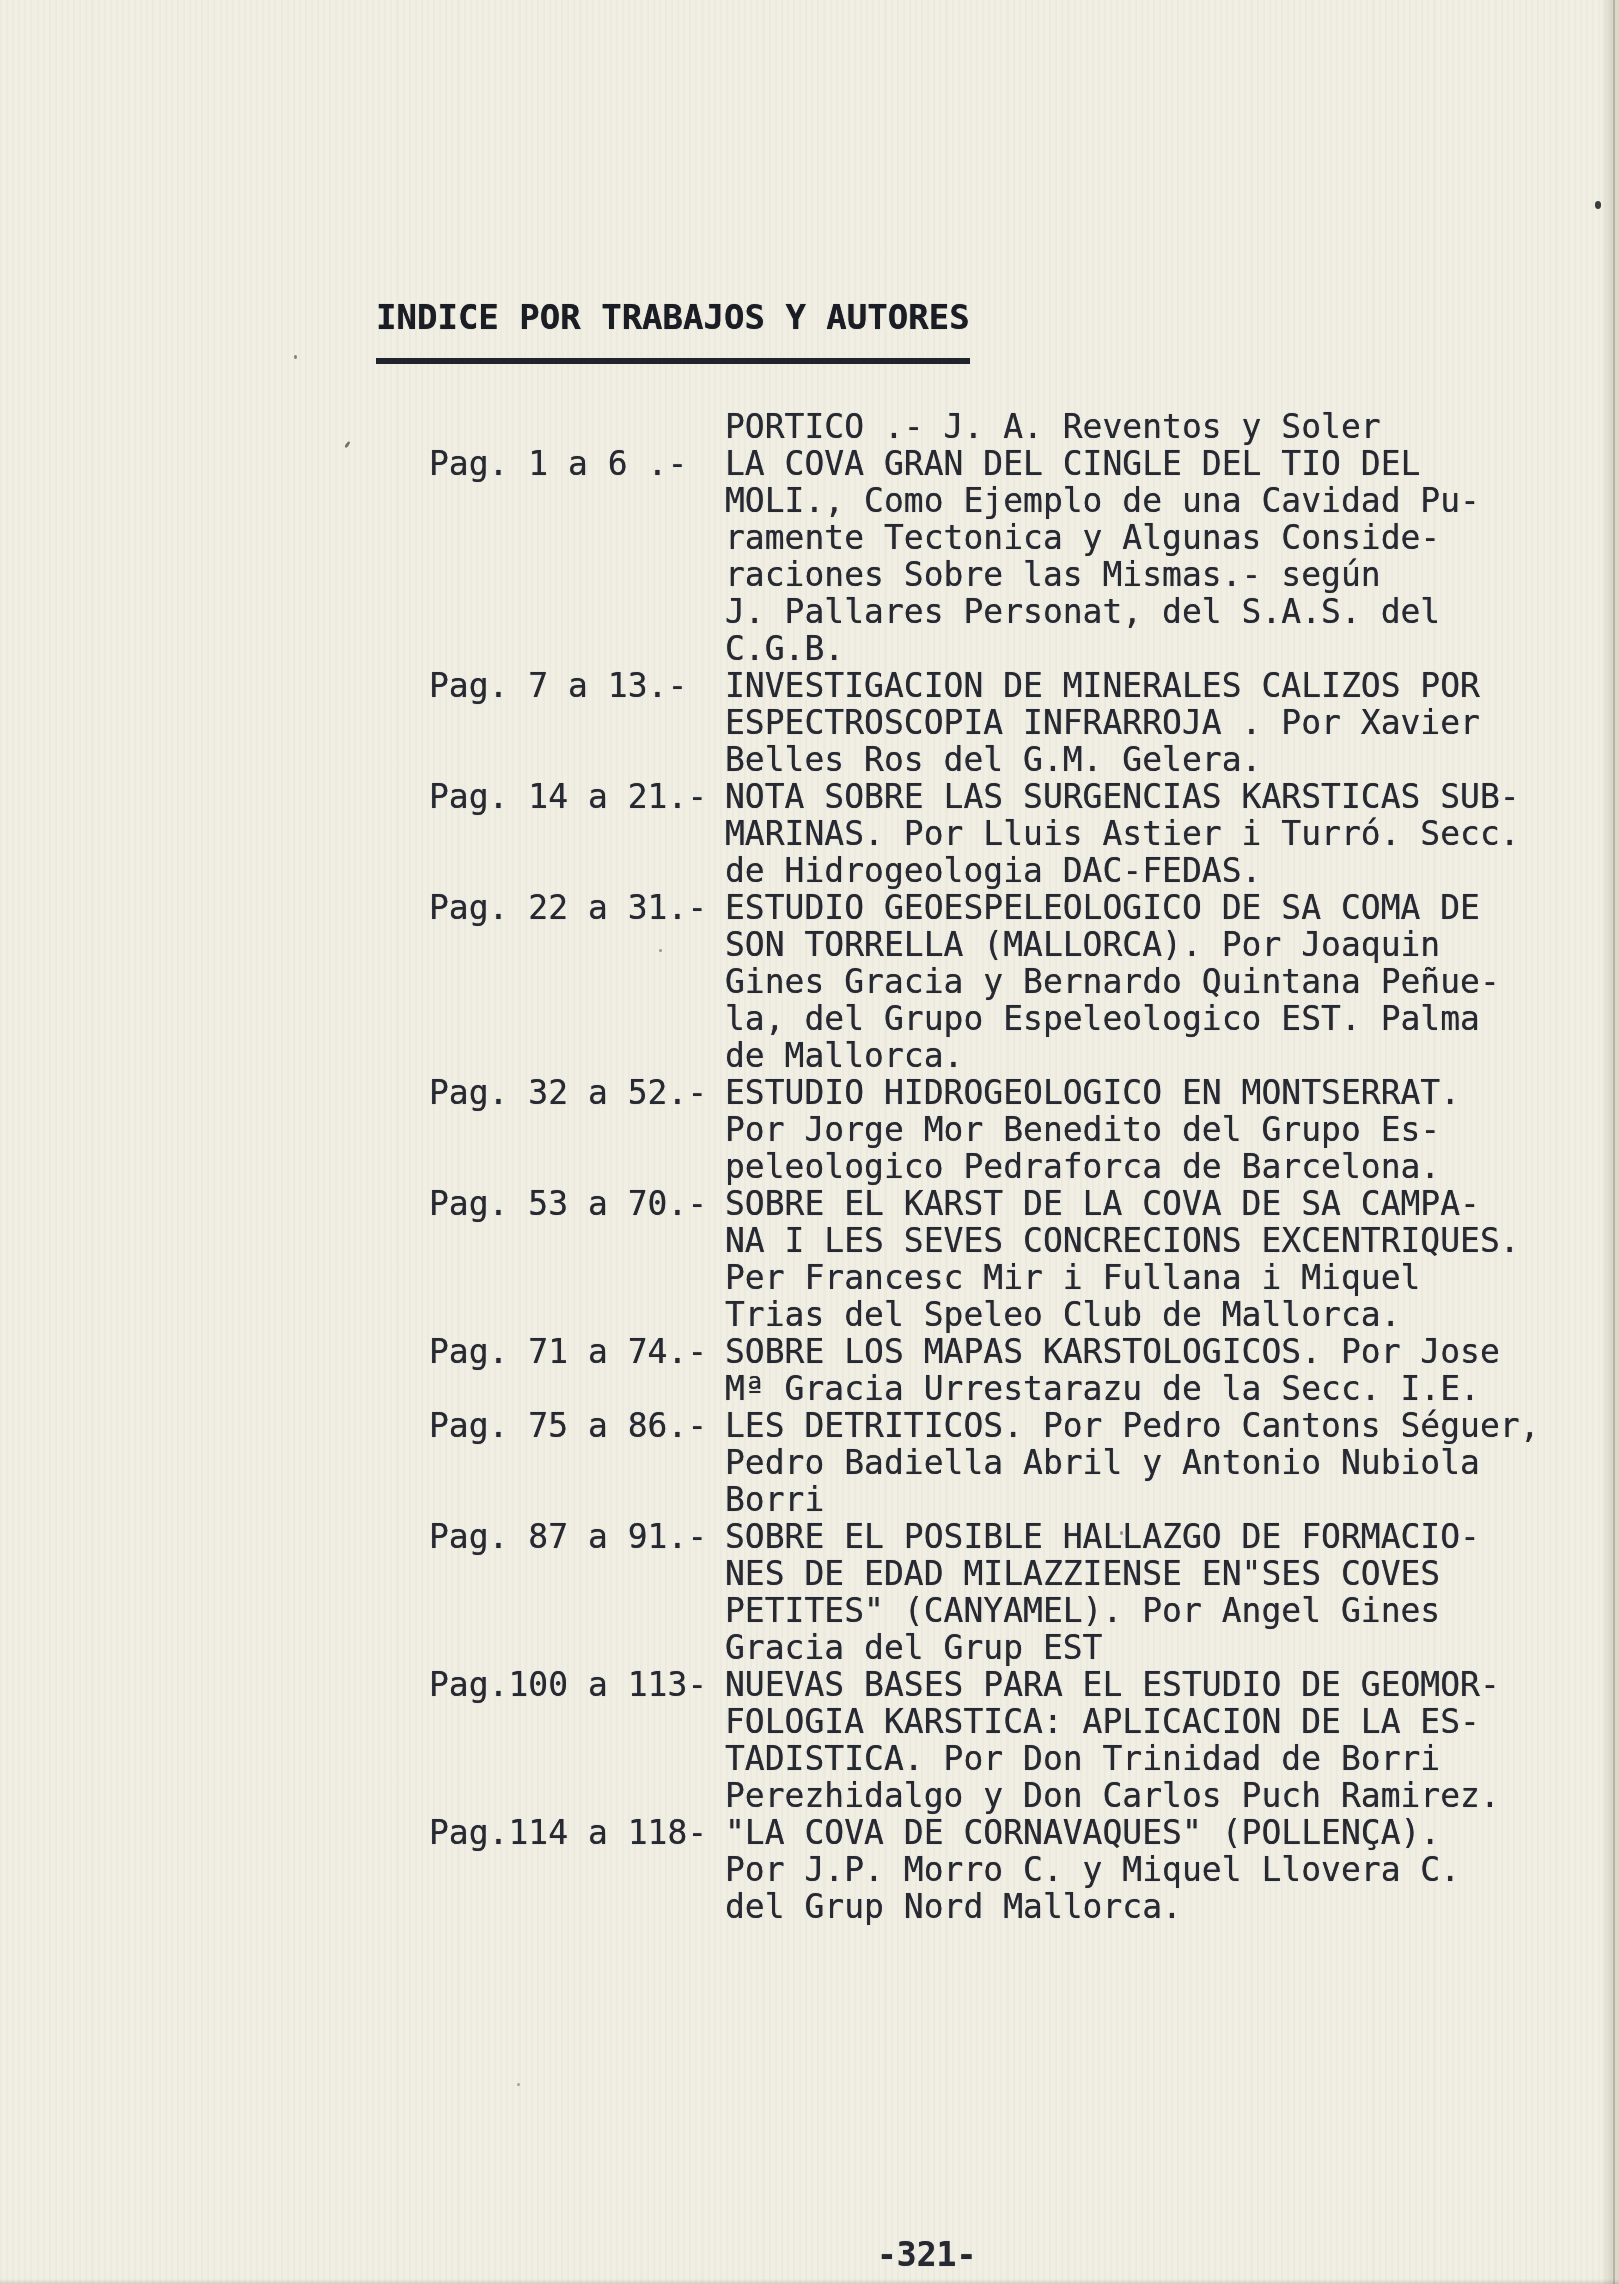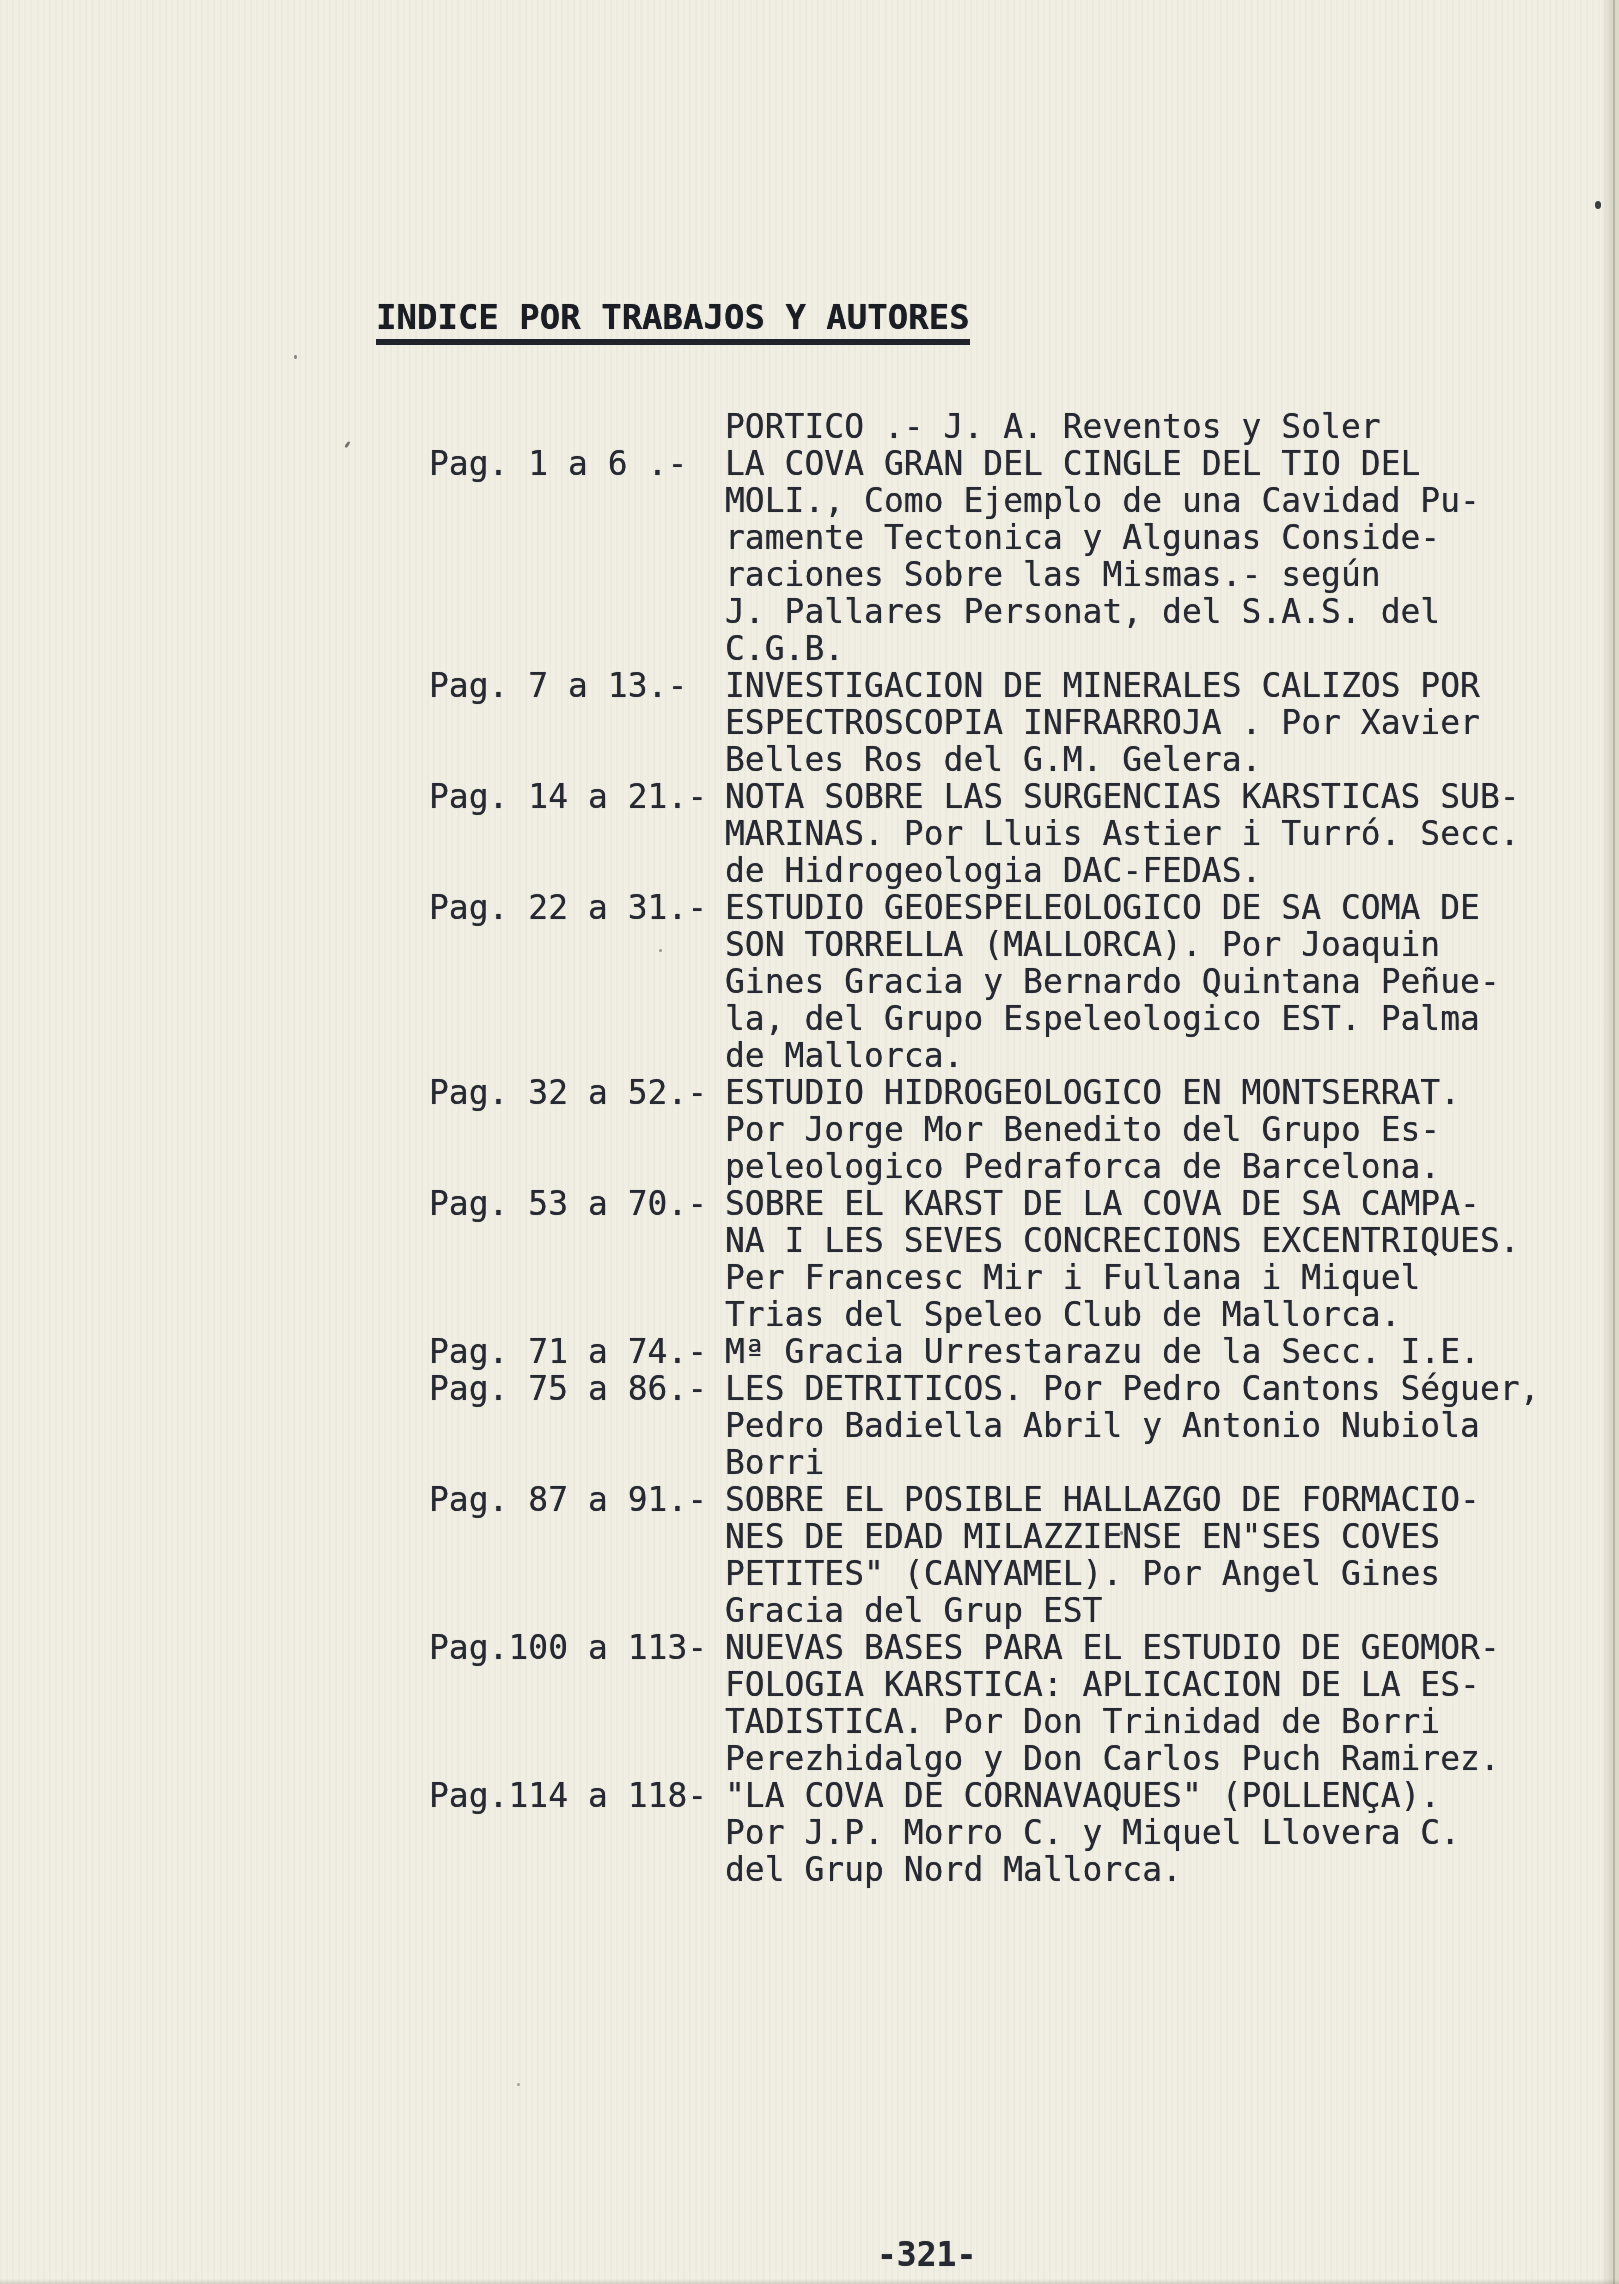--- a/index.html
+++ b/index.html
@@ -45,21 +45,21 @@
   }
   .title{
     position:absolute;
     left:376px;top:297px;
     margin:0;
     font-size:34px;
     font-weight:bold;
     letter-spacing:0px;
     color:var(--title-ink);
     white-space:pre;
-    padding-bottom:2px;
+    padding-bottom:21px;
     border-bottom:6.8px solid #20232b;
     text-shadow:0 0 0.7px rgba(24,27,34,0.85);
   }
   .index{
     position:absolute;
     left:381px;top:408px;
     font-size:33px;
     font-weight:normal;
     line-height:37px;
     color:var(--ink);
@@ -128,21 +128,21 @@
         <span class="lines"><div class="line">ESTUDIO HIDROGEOLOGICO EN MONTSERRAT.</div><div class="line">Por Jorge Mor Benedito del Grupo Es-</div><div class="line">peleologico Pedraforca de Barcelona.</div></span>
       </div>
 
       <div class="entry">
         <span class="pag">Pag. 53 a 70.-</span>
         <span class="lines"><div class="line">SOBRE EL KARST DE LA COVA DE SA CAMPA-</div><div class="line">NA I LES SEVES CONCRECIONS EXCENTRIQUES.</div><div class="line">Per Francesc Mir i Fullana i Miquel</div><div class="line">Trias del Speleo Club de Mallorca.</div></span>
       </div>
 
       <div class="entry">
         <span class="pag">Pag. 71 a 74.-</span>
-        <span class="lines"><div class="line">Mª Gracia Urrestarazu de la Secc. I.E.</div></span>
+        <span class="lines"><div class="line">SOBRE LOS MAPAS KARSTOLOGICOS. Por Jose</div><div class="line">Mª Gracia Urrestarazu de la Secc. I.E.</div></span>
       </div>
 
       <div class="entry">
         <span class="pag">Pag. 75 a 86.-</span>
         <span class="lines"><div class="line">LES DETRITICOS. Por Pedro Cantons Séguer,</div><div class="line">Pedro Badiella Abril y Antonio Nubiola</div><div class="line">Borri</div></span>
       </div>
 
       <div class="entry">
         <span class="pag">Pag. 87 a 91.-</span>
         <span class="lines"><div class="line">SOBRE EL POSIBLE HALLAZGO DE FORMACIO-</div><div class="line">NES DE EDAD MILAZZIENSE EN"SES COVES</div><div class="line">PETITES" (CANYAMEL). Por Angel Gines</div><div class="line">Gracia del Grup EST</div></span>

